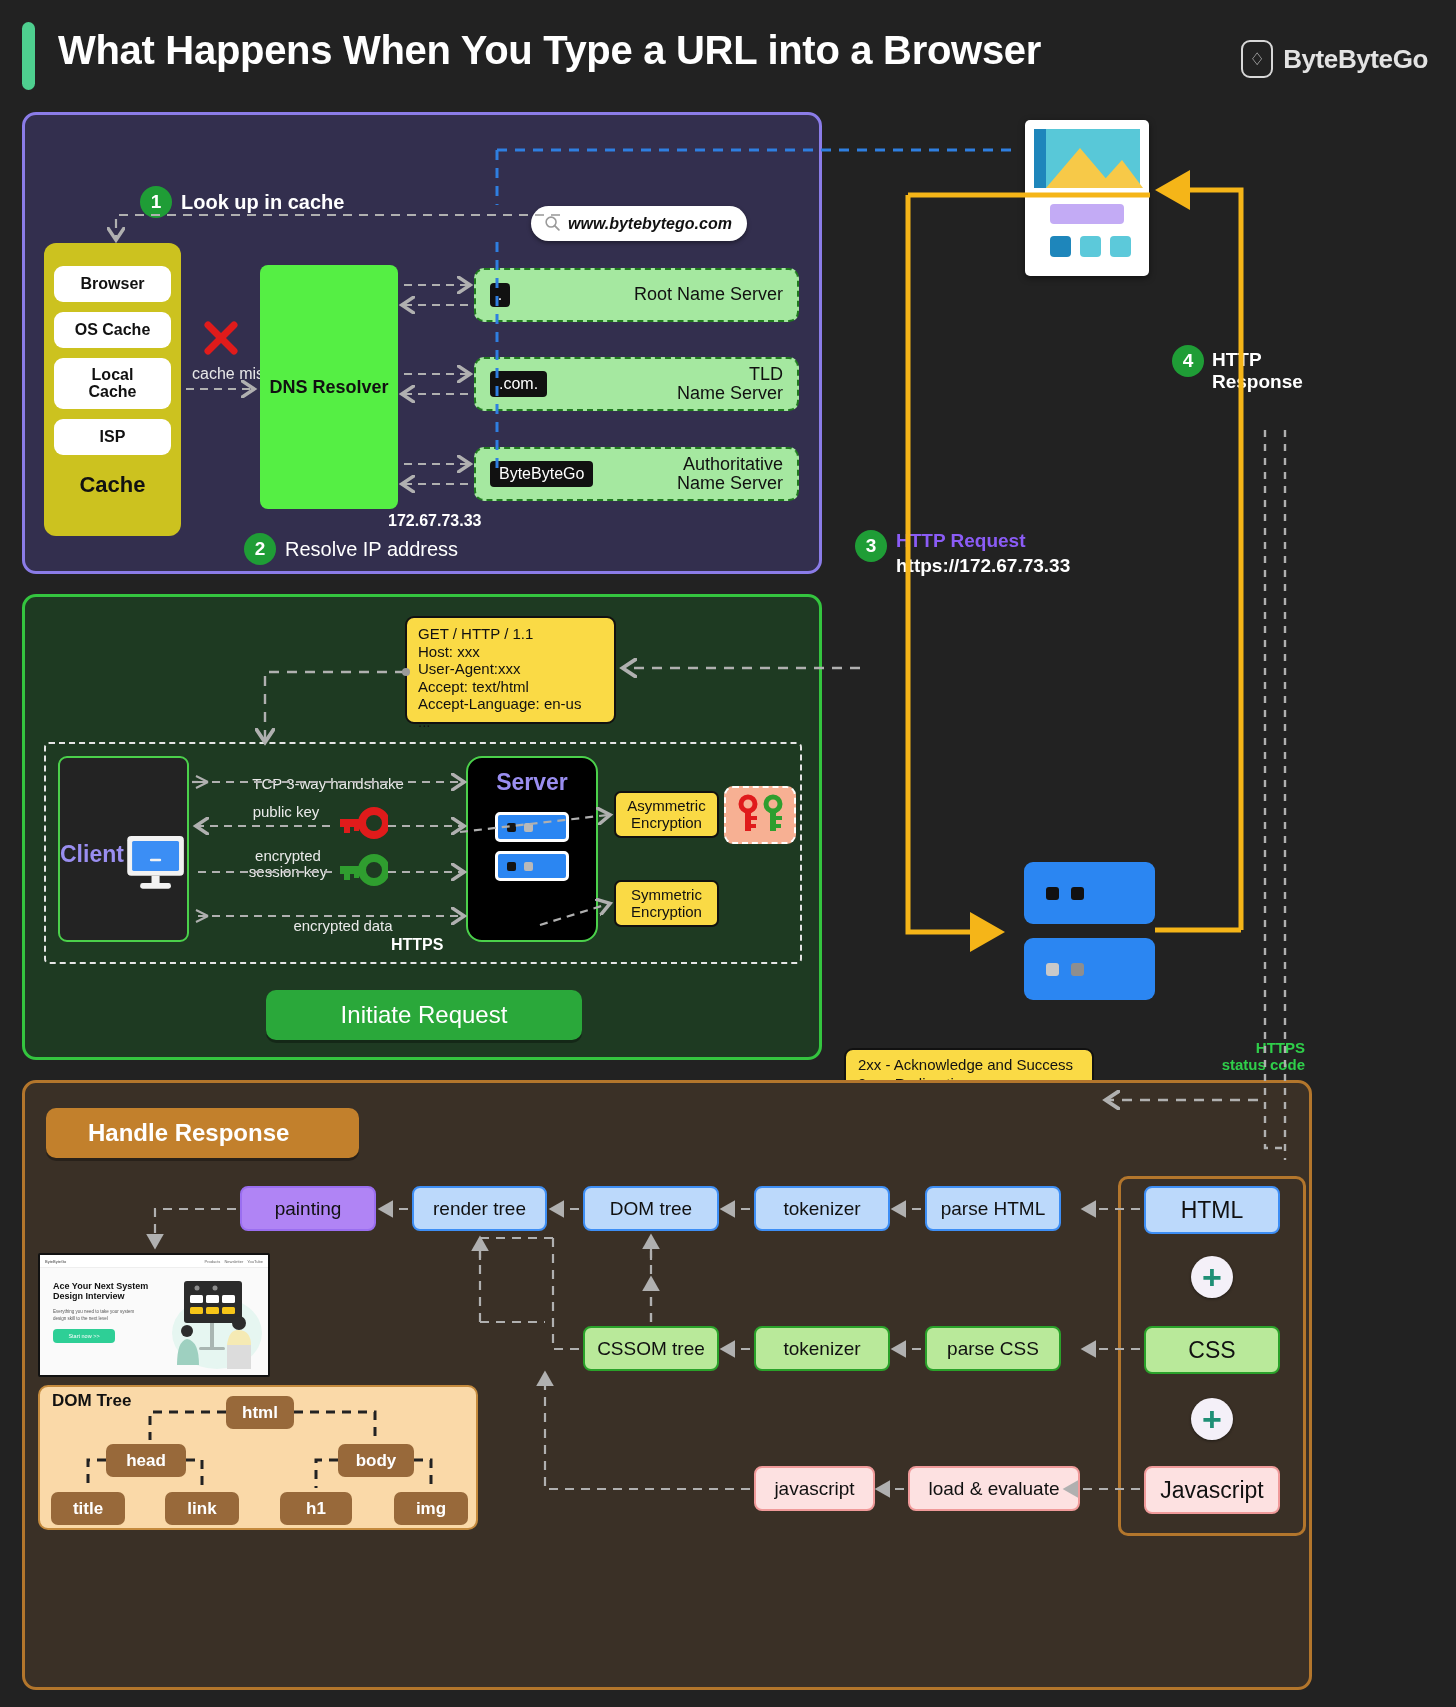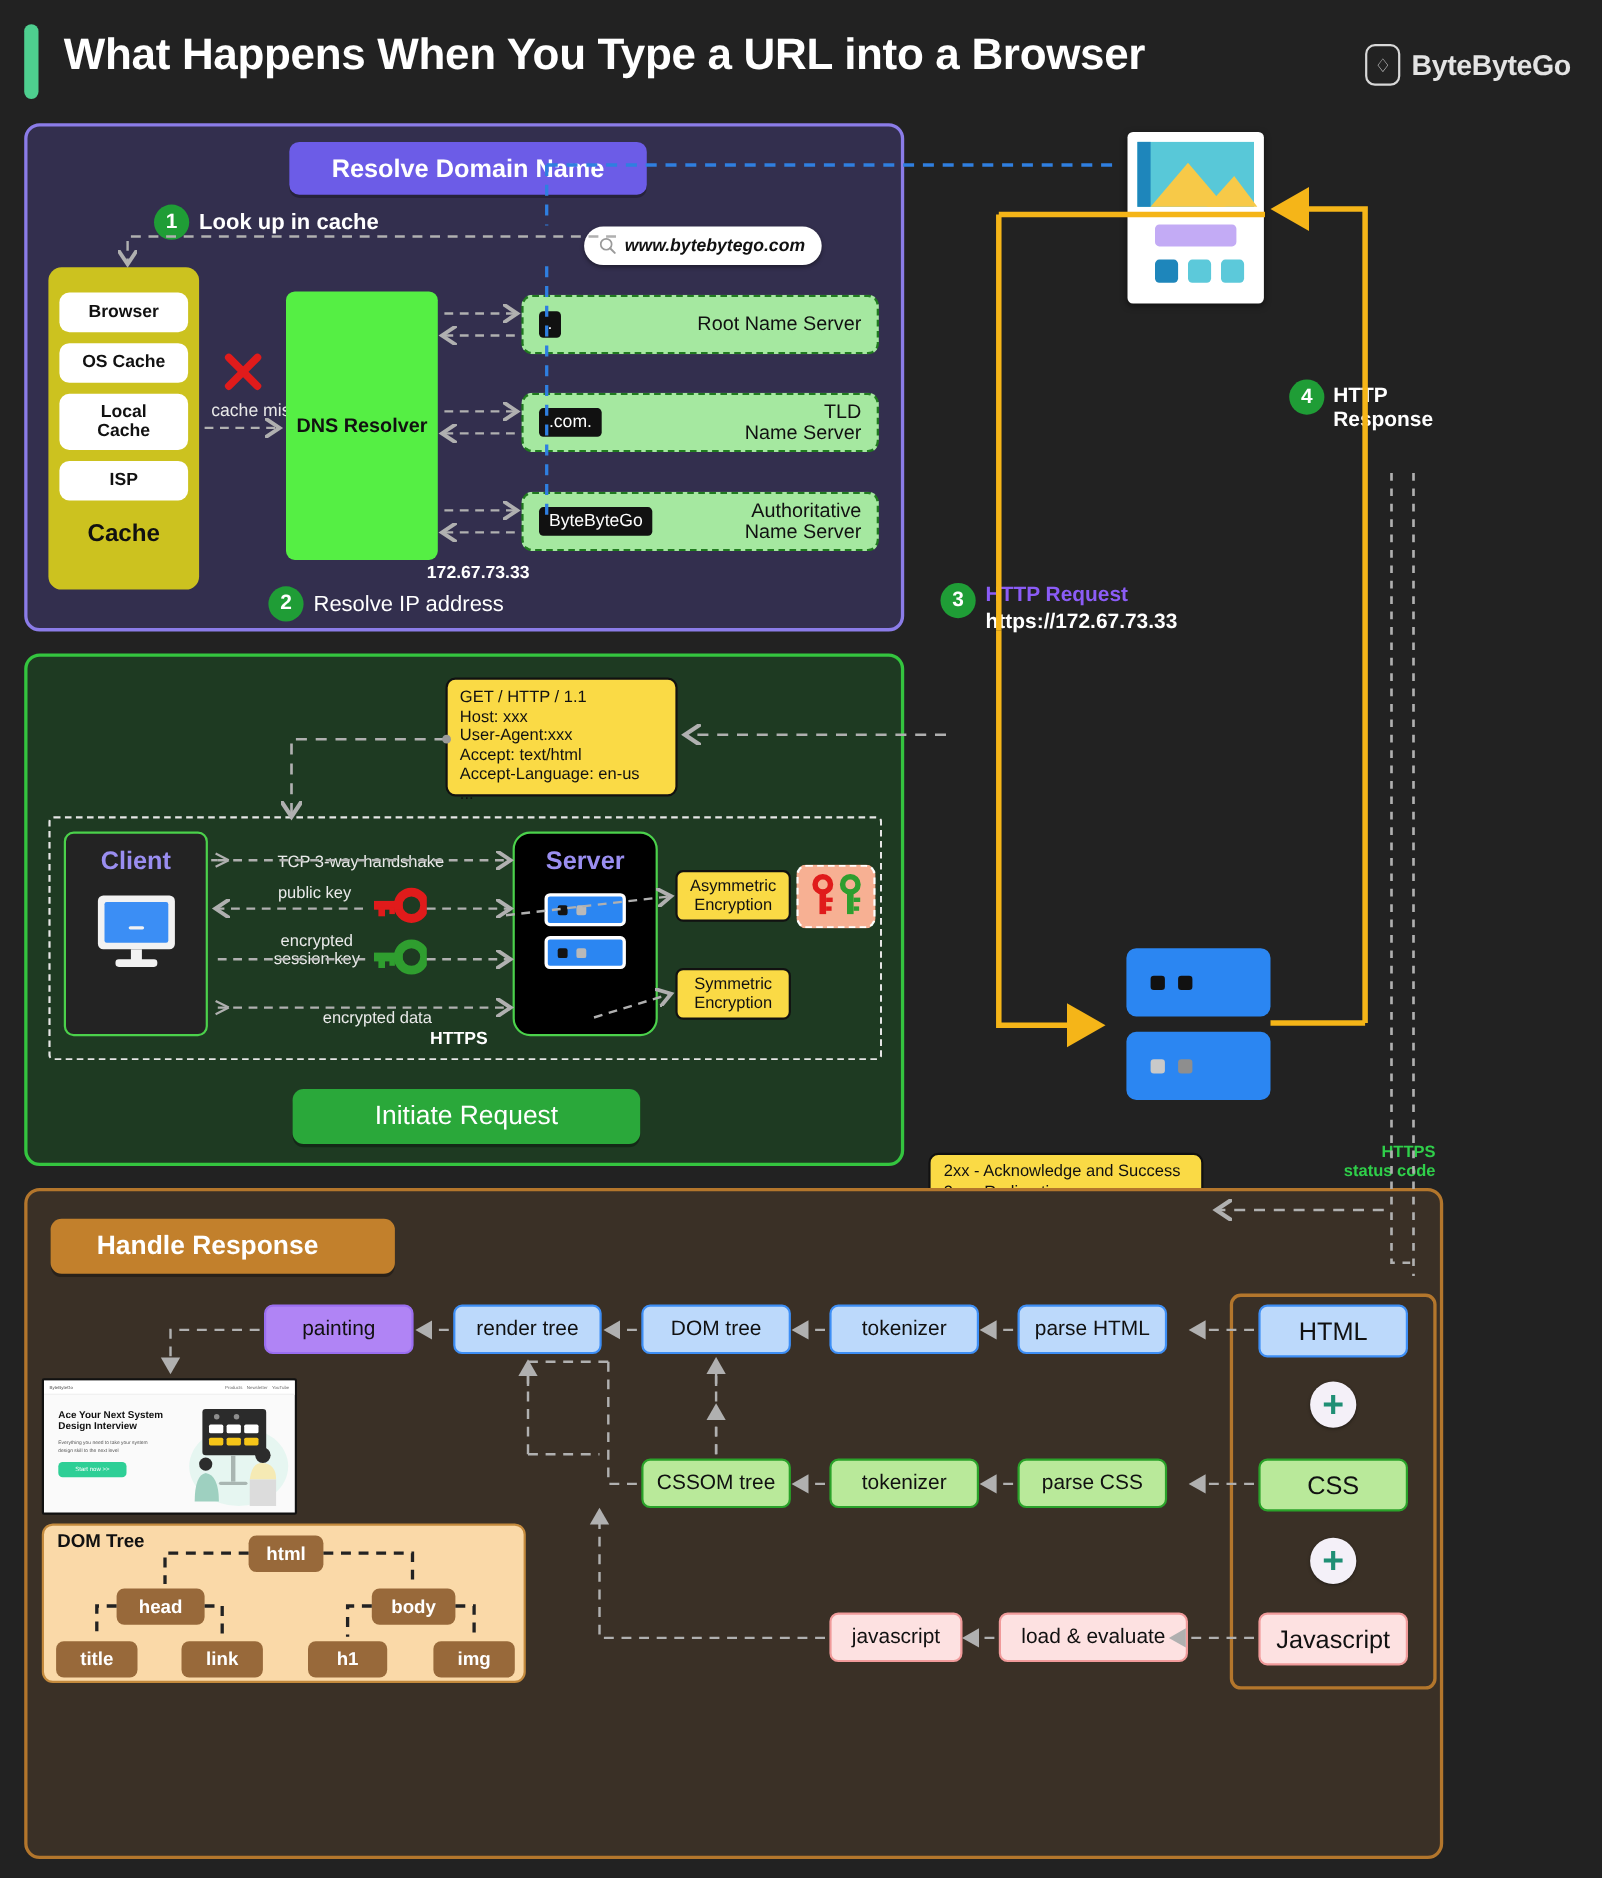--- a/index.html
+++ b/index.html
@@ -130,21 +130,21 @@
     padding: 7px 11px; color: #111; font-size: 15px; line-height: 1.17;
     white-space: pre-line;
   }
   #https-wrap {
     left: 44px; top: 742px; width: 758px; height: 222px;
     border: 2.5px dashed #e6e6e6; border-radius: 5px;
   }
   #client-box {
     left: 58px; top: 756px; width: 131px; height: 186px;
     background: #232323; border: 2px solid #4bd14b; border-radius: 9px;
-    display: flex; flex-direction: column; align-items: center; padding-top: 11px;
+    display: flex; flex-direction: row; align-items: center; padding-top: 11px;
   }
   #client-label { color: #9a8ef0; font-size: 23px; font-weight: bold; }
   #server-box {
     left: 466px; top: 756px; width: 132px; height: 186px;
     background: #000000; border: 2px solid #4bd14b; border-radius: 16px;
     display: flex; flex-direction: column; align-items: center; padding-top: 11px;
   }
   #server-label { color: #9a8ef0; font-size: 23px; font-weight: bold; }
   .srv-unit {
     width: 74px; height: 30px; background: #2b86f2;
@@ -255,21 +255,20 @@
   <div class="abs" id="header">
     <div class="abs" id="title-accent"></div>
     <div class="abs" id="page-title">What Happens When You Type a URL into a Browser</div>
     <div class="abs" id="brand">
       <div id="brand-mark">♢</div>
       <div id="brand-text">ByteByteGo</div>
     </div>
   </div>
 
   <div class="abs" id="dns-panel"></div>
-  <div class="abs" id="dns-title">Resolve Domain Name</div>
 
   <div class="abs" id="step1">
     <div class="step-badge">1</div>
     <div id="step1-label">Look up in cache</div>
   </div>
 
   <div class="abs" id="url-bar">
     <svg width="17" height="17" viewBox="0 0 24 24">
       <circle cx="10" cy="10" r="7" fill="none" stroke="#9a9a9a" stroke-width="2.2"></circle>
       <line x1="15" y1="15" x2="21" y2="21" stroke="#9a9a9a" stroke-width="2.6" stroke-linecap="round"></line>

